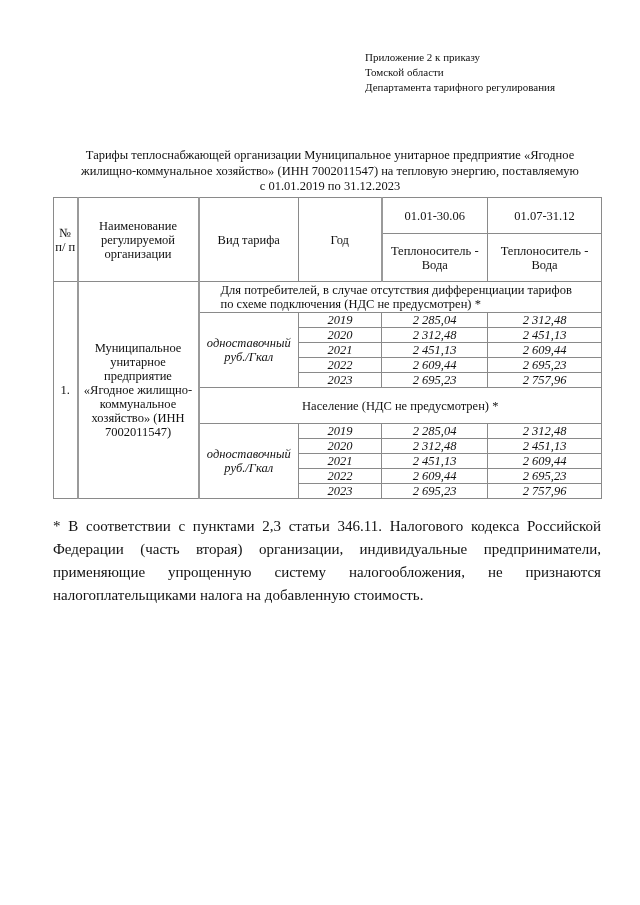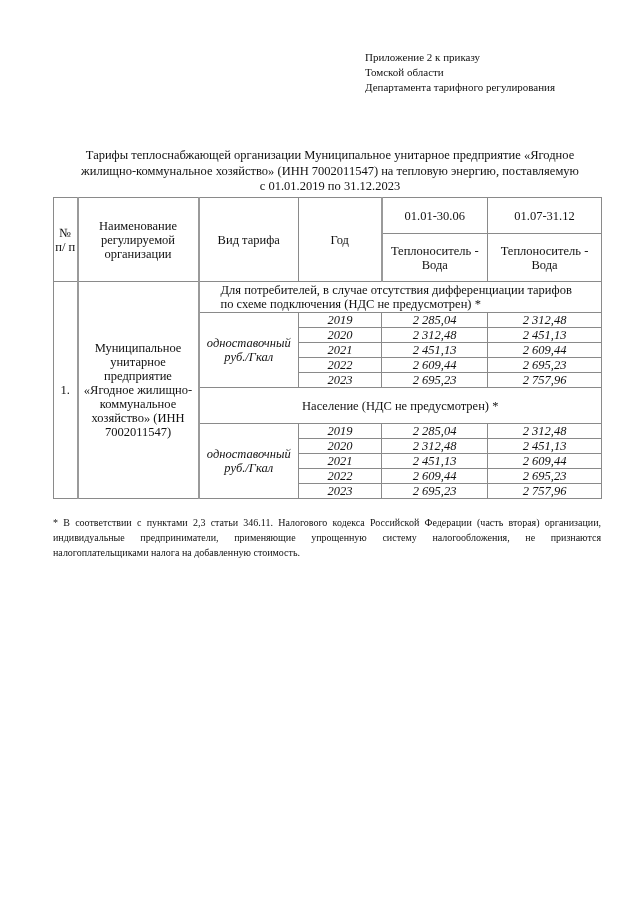--- a/index.html
+++ b/index.html
@@ -12,21 +12,21 @@
   table.tariff { position:absolute; left:53px; top:197px; width:548px; border-collapse:collapse;
                  table-layout:fixed; font-size:12.5px; line-height:14px; }
   table.tariff td { border:1px solid #8a8a8a; padding:0 3px; text-align:center; vertical-align:middle; }
   table.tariff td.vbold { border-left:2px solid #9a9a9a; }
   .h-date { height:36px; }
   .h-carrier { height:48px; }
   .section { height:28px; text-align:left !important; padding:1px 21px !important; }
   .section-c { height:35px; }
   .yr td { height:14px; line-height:14px;font-style:italic; }
   .footnote { position:absolute; left:53px; width:548px; top:515px; text-align:justify;
-              line-height:15px; font-size:10px; text-align-last:left; }
+              line-height:23px; font-size:15px; text-align-last:left; }
 </style>
 </head>
 <body>
 
 <div class="appendix">
   <div>Приложение 2 к приказу</div>
   <div>Томской области</div>
   <div>Департамента тарифного регулирования</div>
 </div>
 

